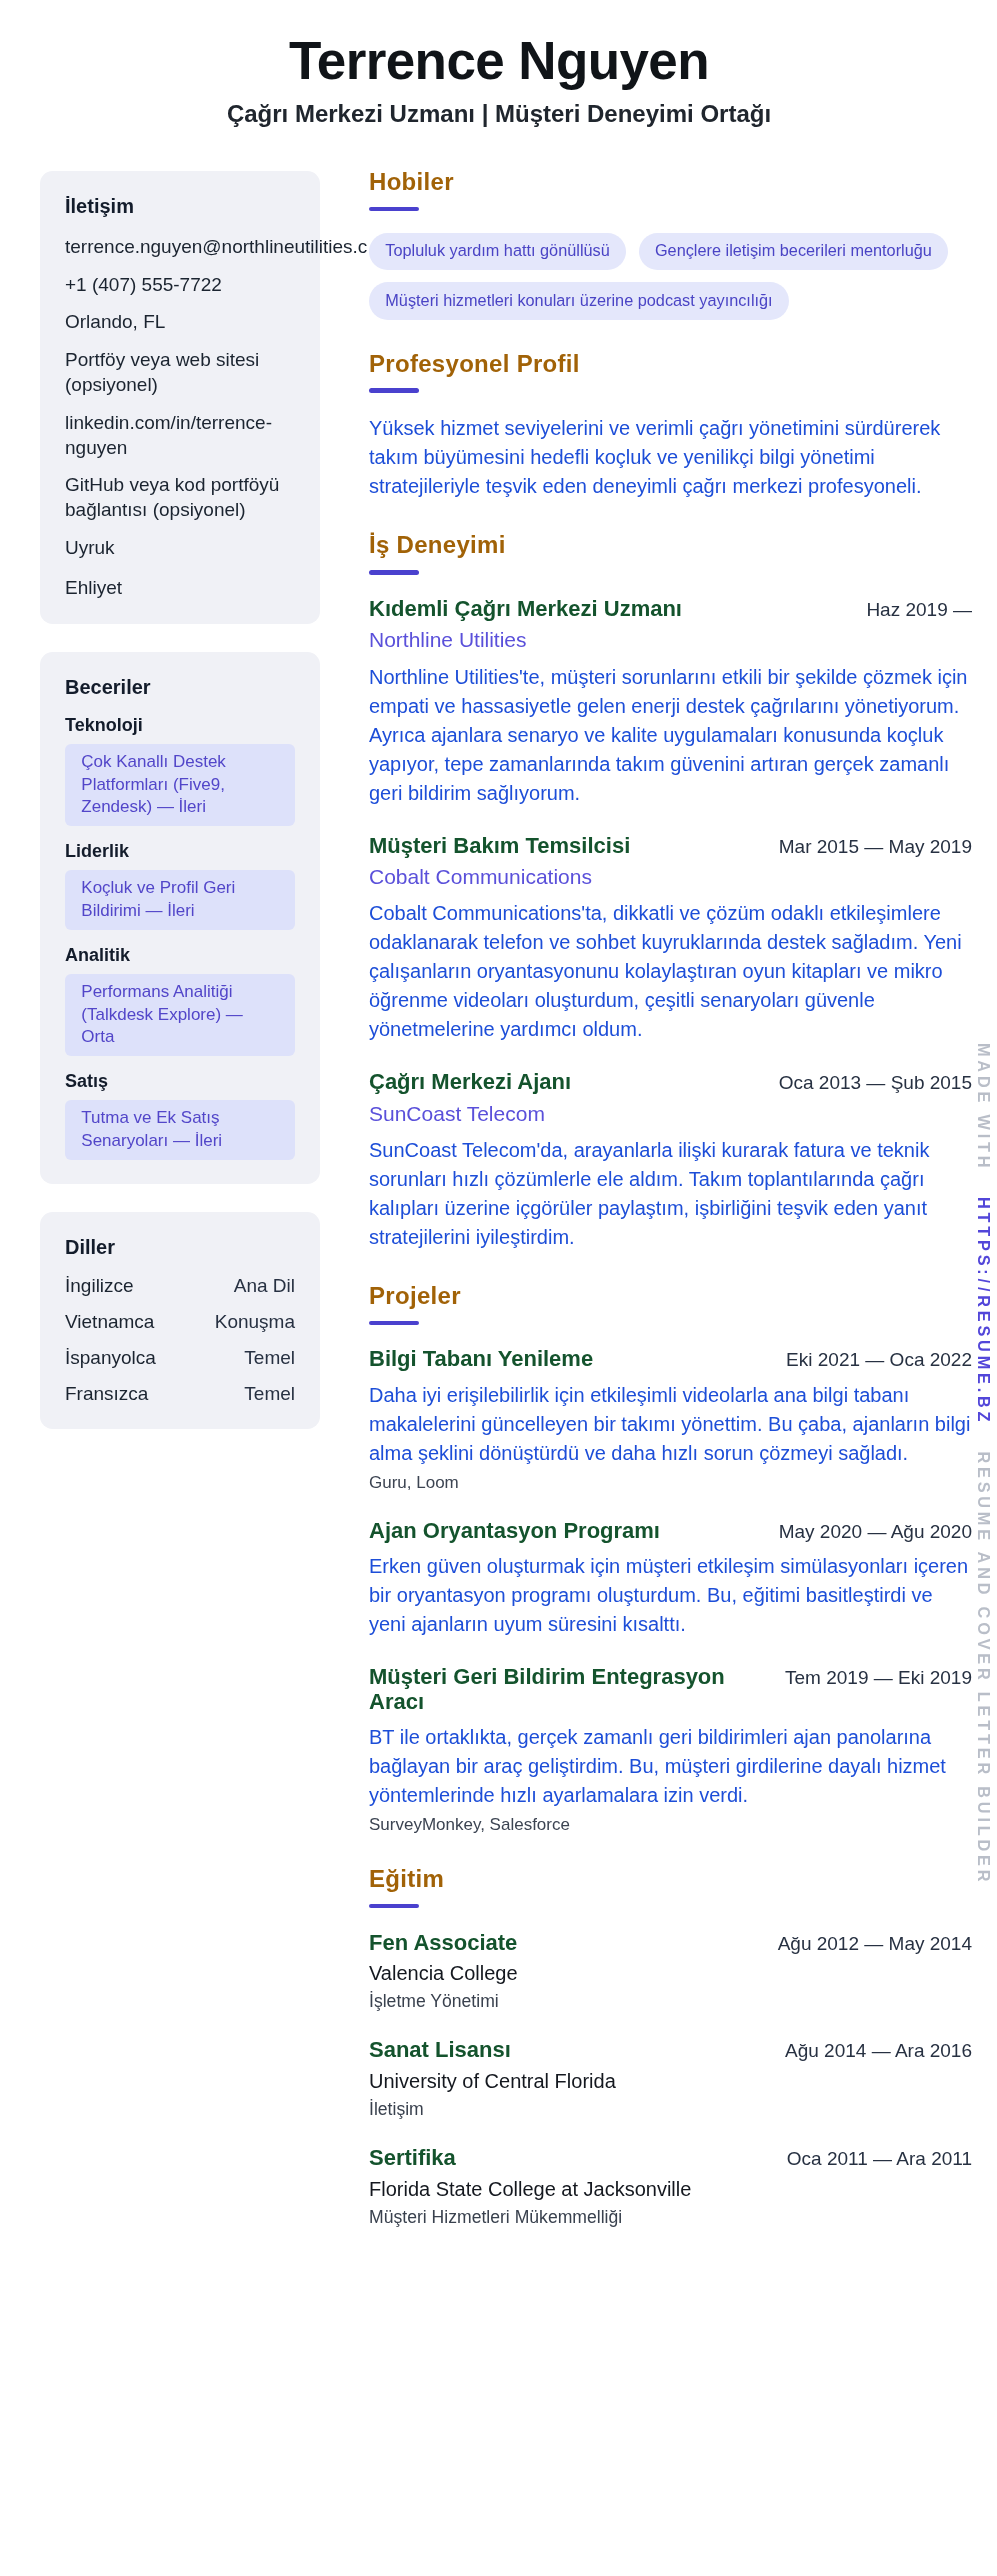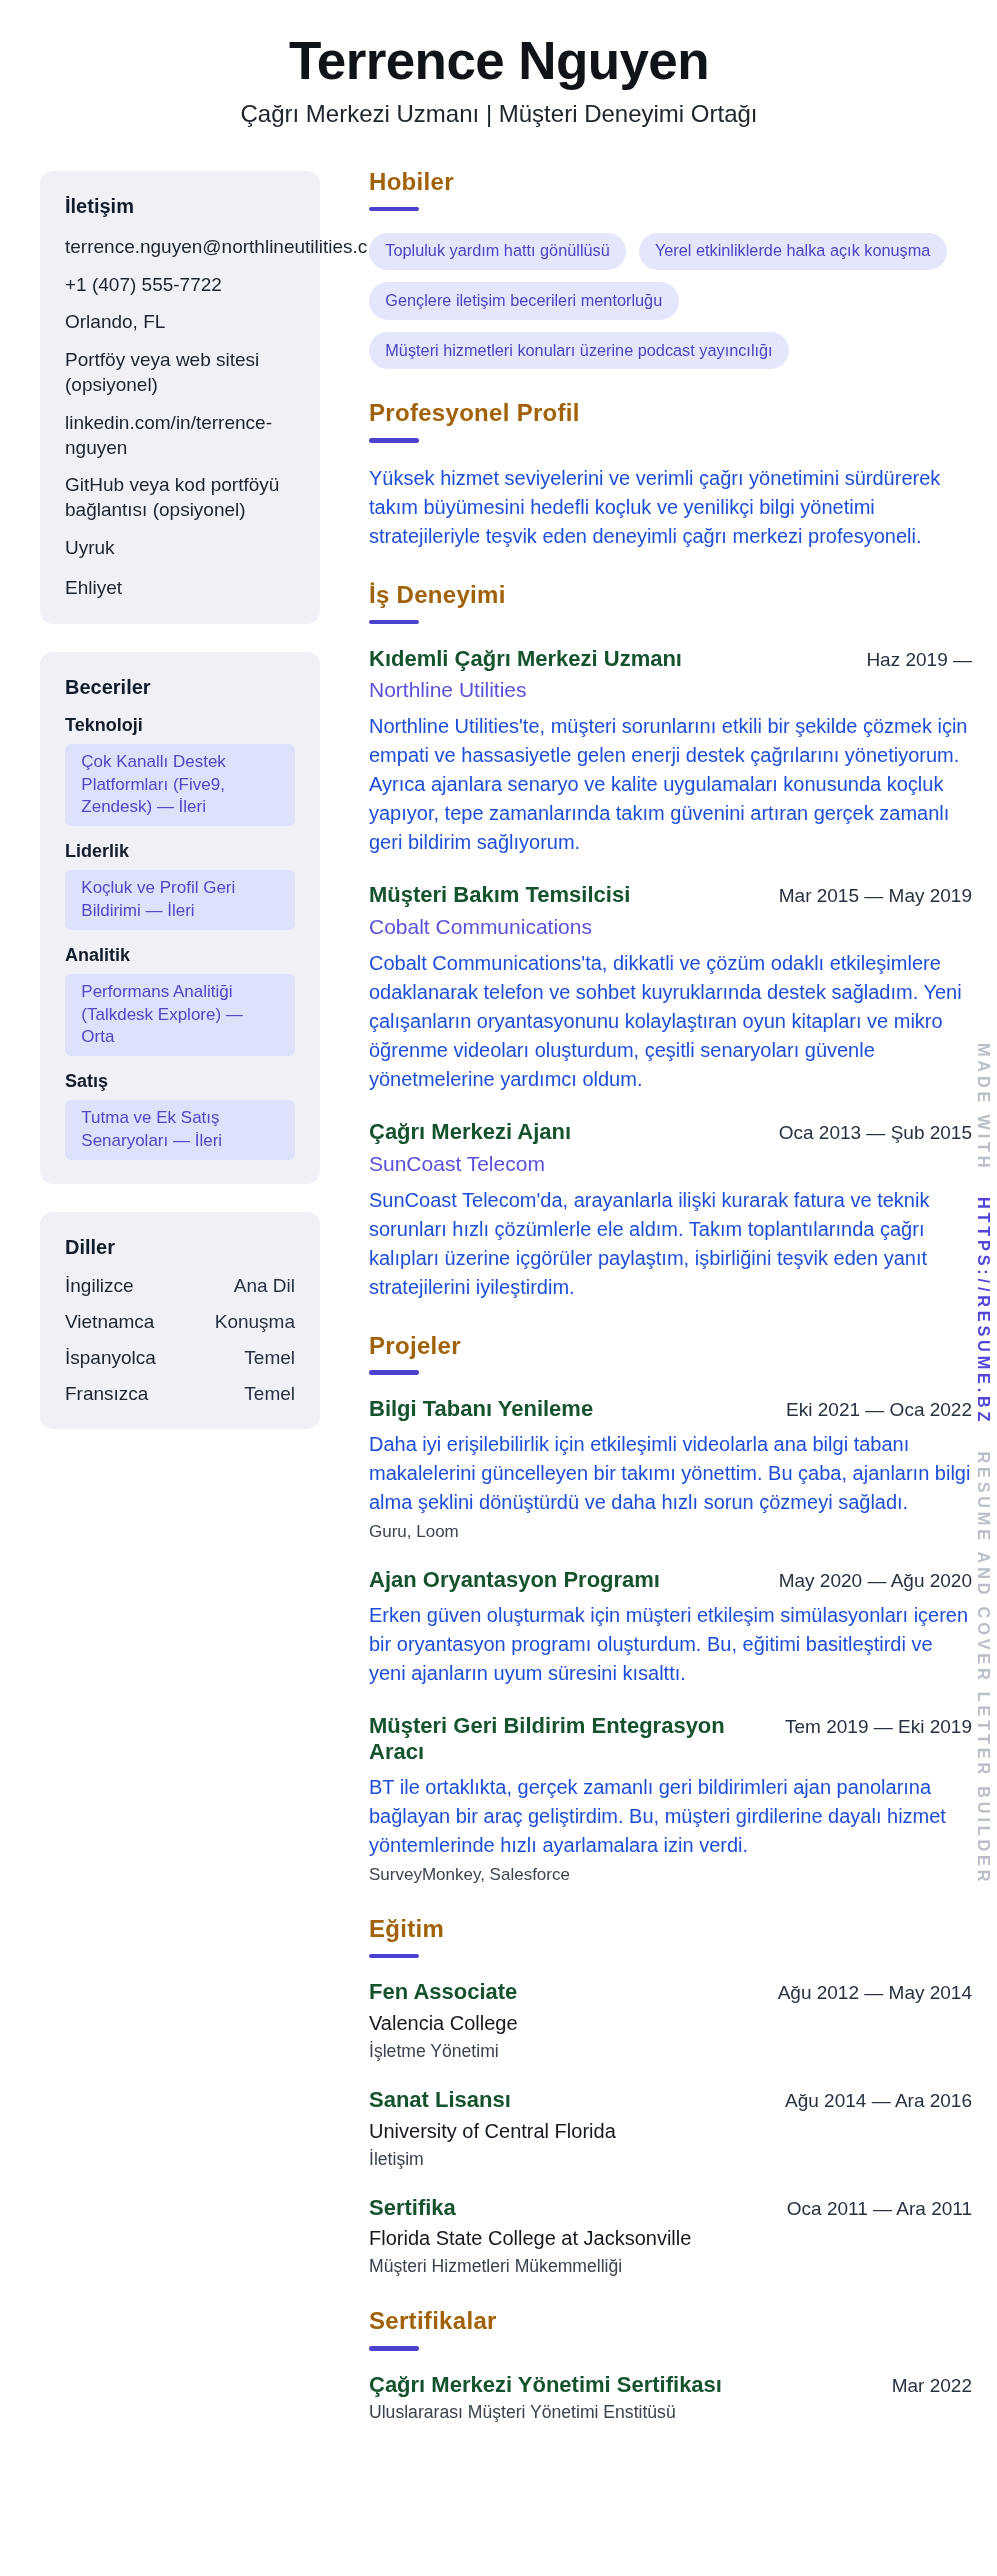--- a/index.html
+++ b/index.html
@@ -20,21 +20,21 @@
     font-size: 53px;
     font-weight: 700;
     letter-spacing: -0.6px;
     color: #101418;
     line-height: 1.05;
     text-align: center;
   }
   .subtitle {
     margin-top: 11.3px;
     font-size: 24px;
-    font-weight: 400;
+    font-weight: 700;
     color: #20262e;
   }
 
   
   .sidebar {
     position: absolute;
     left: 40px; top: 171px;
     width: 280px;
   }
   .main {
@@ -253,21 +253,20 @@
 
   </div>
 
   <div class="main">
 
     <div class="section">
       <div class="section-title">Hobiler</div>
       <div class="section-underline"></div>
       <div class="pill-wrap">
         <span class="hobby-pill">Topluluk yardım hattı gönüllüsü</span>
-        <span class="hobby-pill">Yerel etkinliklerde halka açık konuşma</span>
         <span class="hobby-pill">Gençlere iletişim becerileri mentorluğu</span>
         <span class="hobby-pill">Müşteri hizmetleri konuları üzerine podcast yayıncılığı</span>
       </div>
     </div>
 
     <div class="section">
       <div class="section-title">Profesyonel Profil</div>
       <div class="section-underline"></div>
       <div class="body-text">Yüksek hizmet seviyelerini ve verimli çağrı yönetimini sürdürerek takım büyümesini hedefli koçluk ve yenilikçi bilgi yönetimi stratejileriyle teşvik eden deneyimli çağrı merkezi profesyoneli.</div>
     </div>
@@ -360,32 +359,20 @@
       <div class="entry">
         <div class="entry-head">
           <div class="entry-role">Sertifika</div>
           <div class="entry-date">Oca 2011 — Ara 2011</div>
         </div>
         <div class="edu-school">Florida State College at Jacksonville</div>
         <div class="edu-field">Müşteri Hizmetleri Mükemmelliği</div>
       </div>
     </div>
 
-    <div class="section">
-      <div class="section-title">Sertifikalar</div>
-      <div class="section-underline"></div>
-
-      <div class="entry">
-        <div class="entry-head">
-          <div class="entry-role">Çağrı Merkezi Yönetimi Sertifikası</div>
-          <div class="entry-date">Mar 2022</div>
-        </div>
-        <div class="edu-field">Uluslararası Müşteri Yönetimi Enstitüsü</div>
-      </div>
-    </div>
 
   </div>
 
   <div class="watermark">
     <span class="wm-prefix">MADE WITH</span>
     <span class="wm-link">HTTPS://RESUME.BZ</span>
     <span class="wm-suffix">RESUME AND COVER LETTER BUILDER</span>
   </div>
 
 </div>

